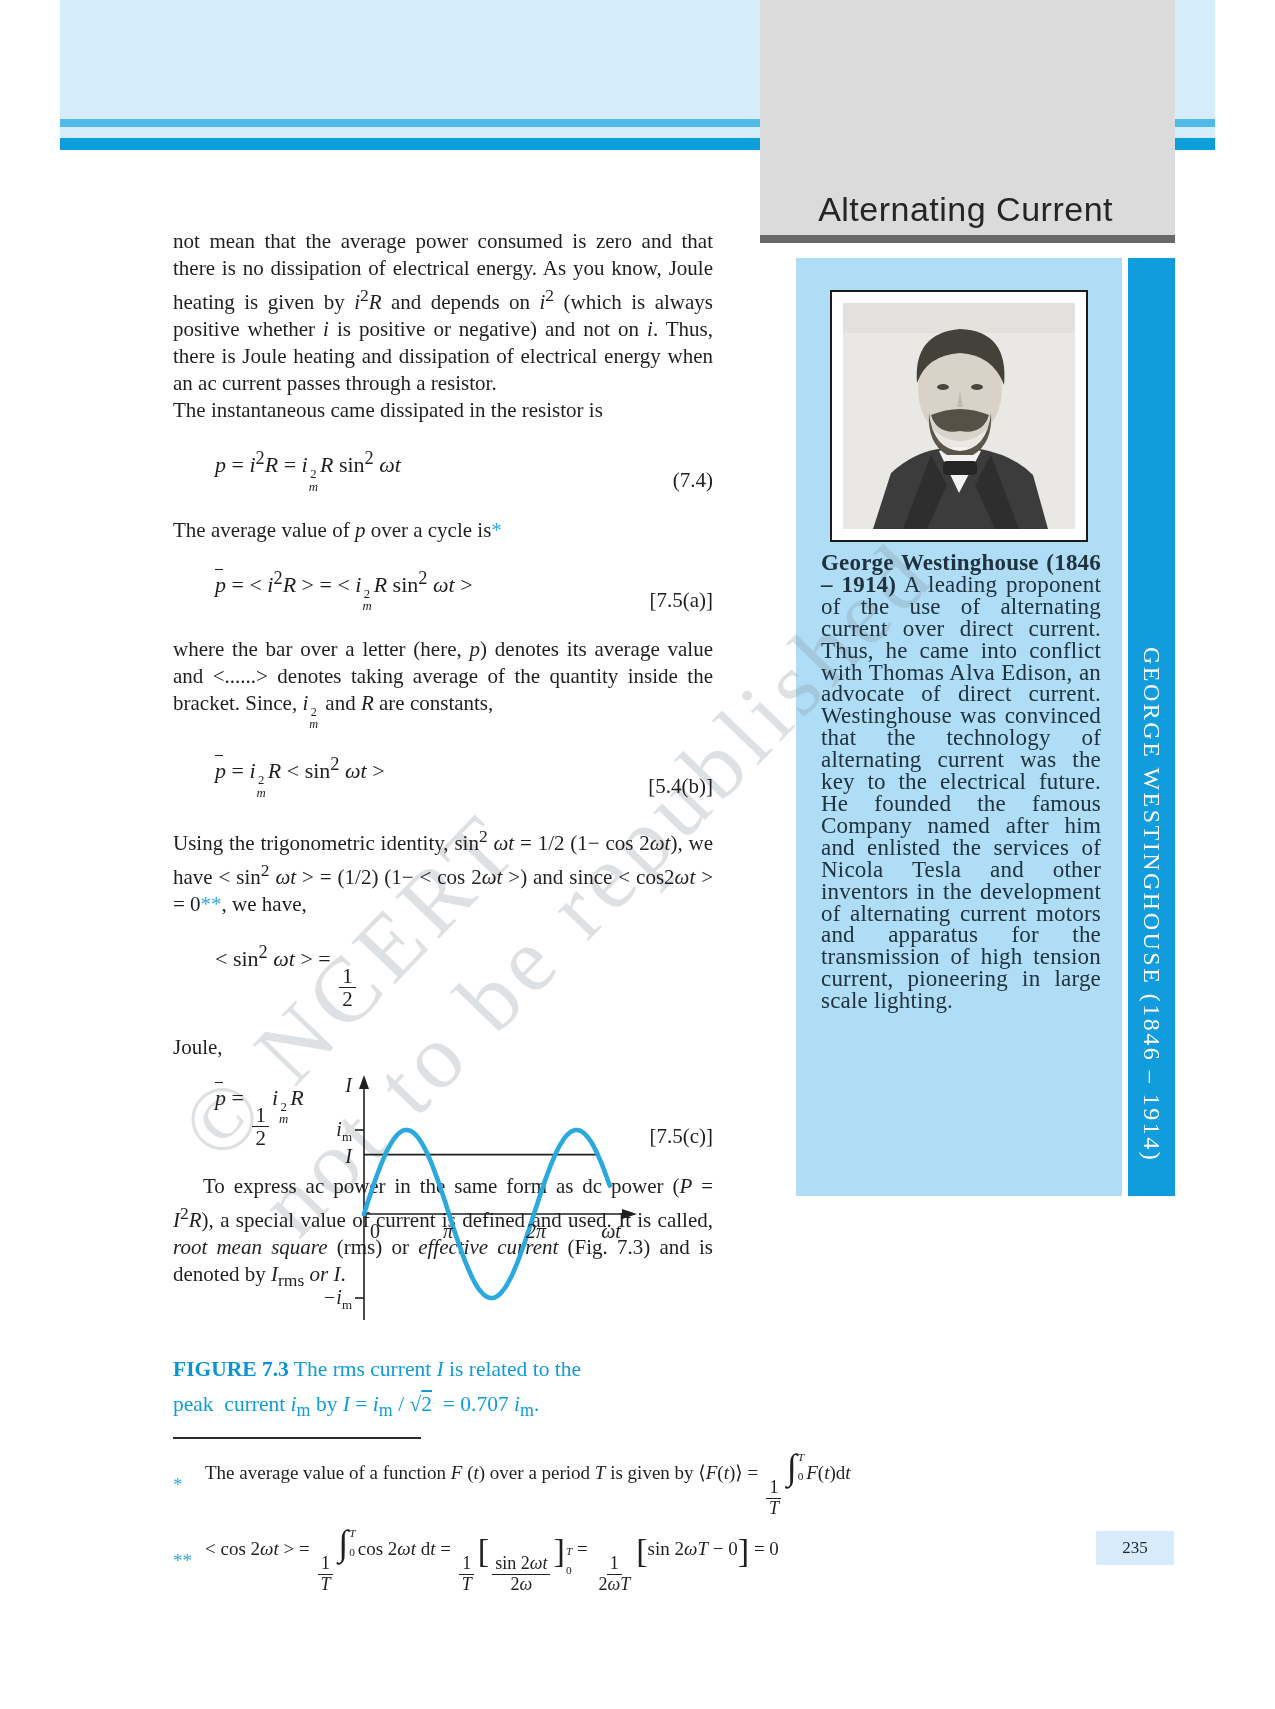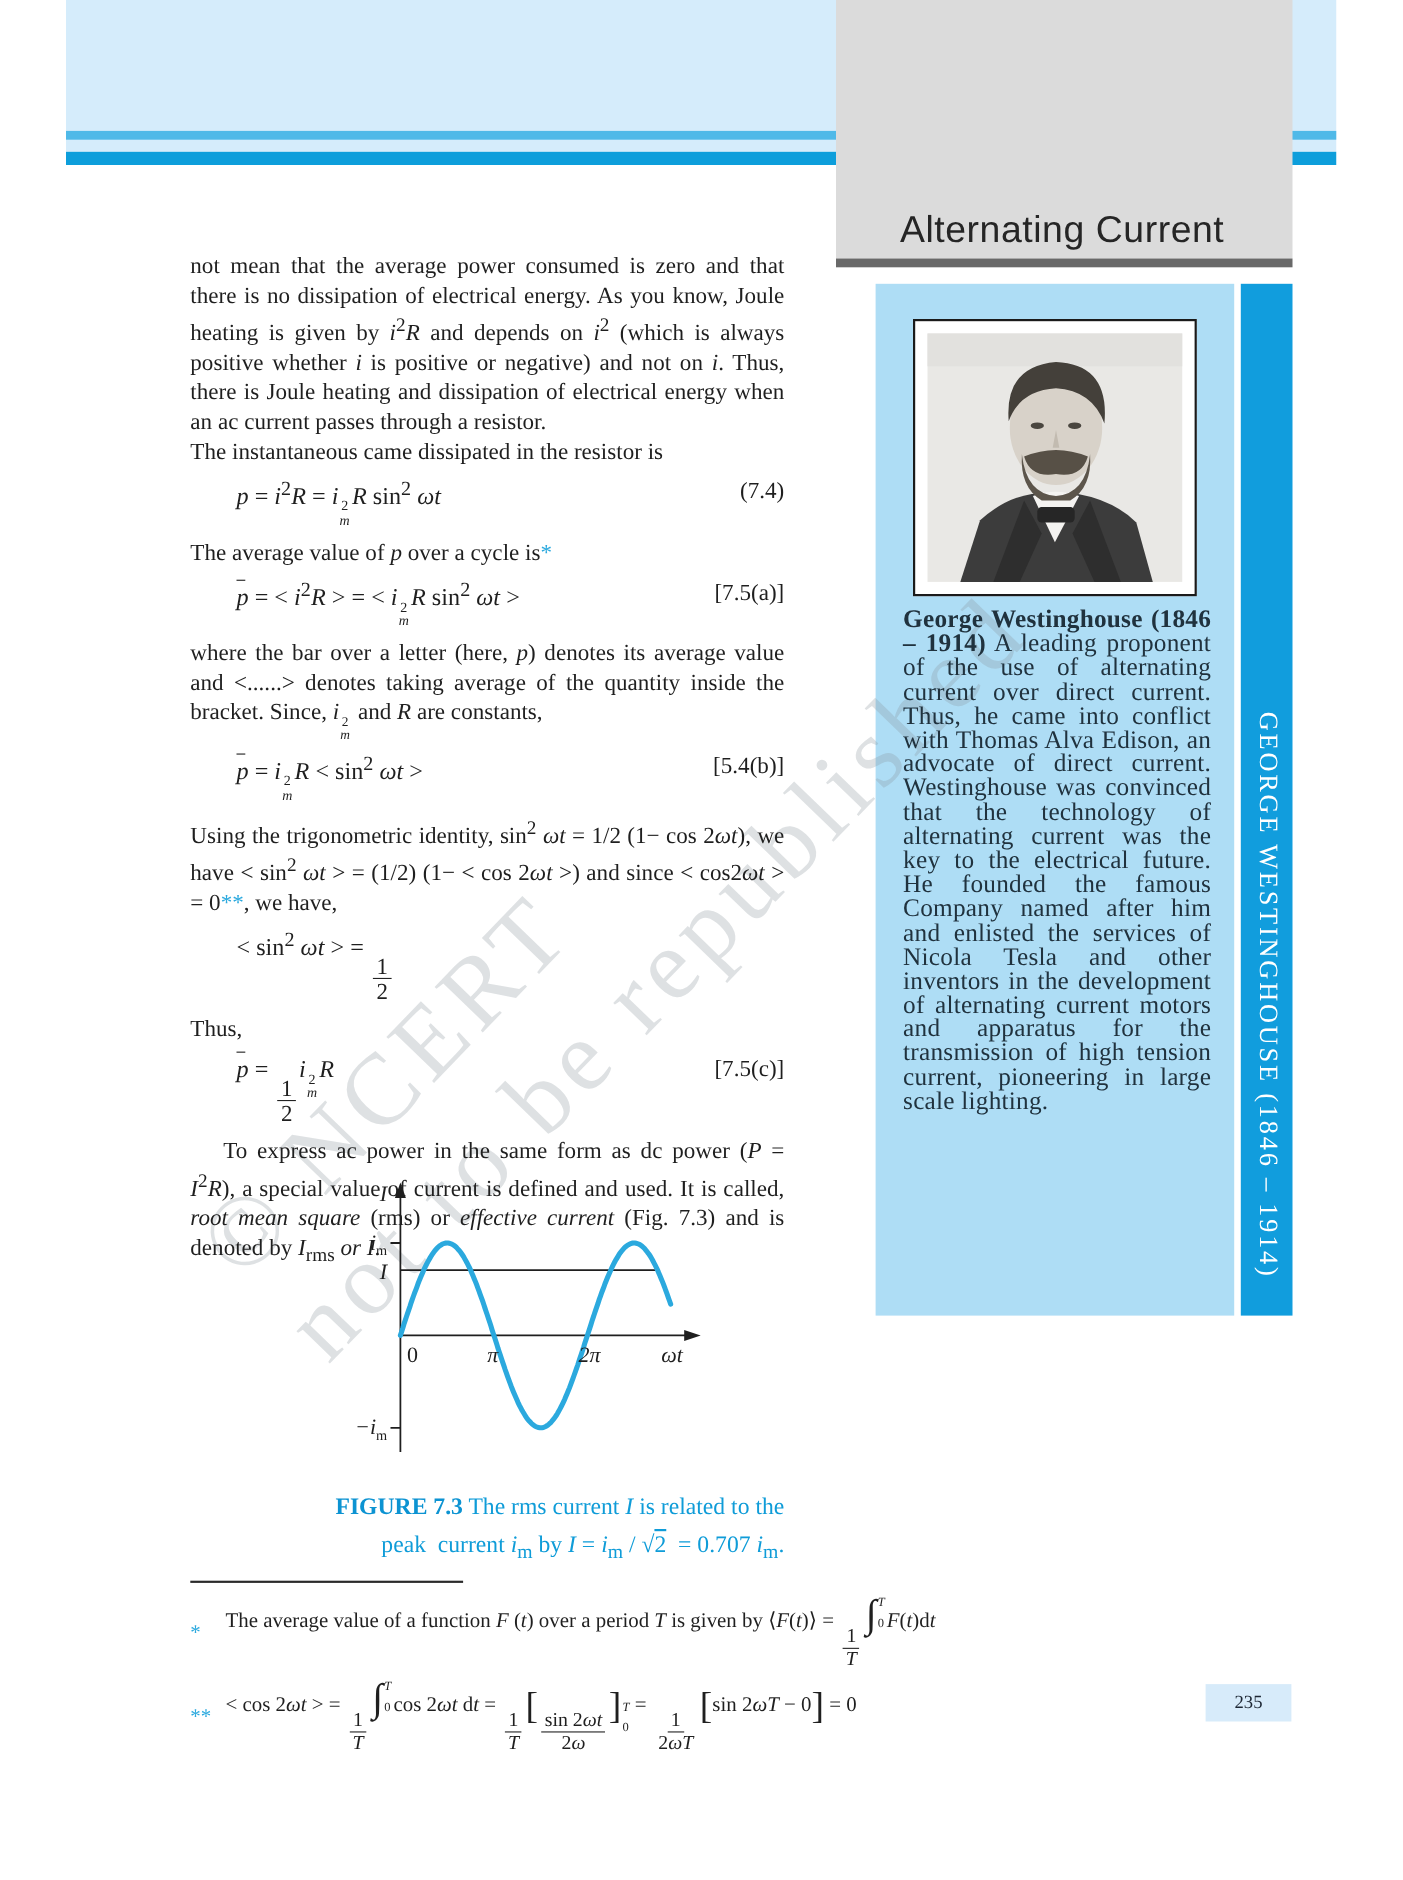--- a/index.html
+++ b/index.html
@@ -23,21 +23,21 @@
   .watermark{position:absolute;left:255px;top:1040px;z-index:1;transform:rotate(-46deg);
              transform-origin:0 100%;font-family:"Liberation Serif",serif;font-size:92px;
              line-height:1.18;letter-spacing:7px;color:rgba(135,147,156,.28);
              white-space:nowrap;pointer-events:none;}
 
   
   .main-col{position:absolute;left:113px;top:228px;width:540px;z-index:2;
             font-size:21px;line-height:27px;}
   .main-col p{margin:0;text-align:justify;}
   .indent{text-indent:30px;}
-  .eqrow{display:flex;align-items:flex-start;padding-left:42px;margin:9px 0;font-size:22px;line-height:1.25;}
+  .eqrow{display:flex;align-items:flex-end;padding-left:42px;margin:23px 0;font-size:22px;line-height:1.25;}
   .eqrow .lab{margin-left:auto;font-size:21px;font-style:normal;}
   .ast{color:#2ba9de;}
   i{font-style:italic;}
 
   .frac{display:inline-flex;flex-direction:column;align-items:center;vertical-align:-0.8em;
         line-height:1.08;font-size:.95em;margin:0 3px;}
   .frac>span:first-child{border-bottom:1.5px solid #222;padding:0 3px;}
   .frac>span+span{padding:0 3px;}
   .stk{display:inline-flex;flex-direction:column;align-items:center;font-size:.58em;
        line-height:1;vertical-align:-0.45em;margin:0 2px 0 1px;}
@@ -48,21 +48,21 @@
   .ilims{display:inline-flex;flex-direction:column;justify-content:space-between;font-size:.6em;
          line-height:1;height:2.7em;margin-left:1px;}
   .bigbr{font-size:1.8em;font-weight:300;line-height:.8;vertical-align:-0.2em;}
   .rad{text-decoration:overline;}
 
   
   .fig-svg{position:absolute;left:250px;top:1062px;z-index:2;}
   .axis{stroke:#1f1f1f;stroke-width:1.6;}
   .flab{font-family:"Liberation Serif",serif;font-size:20px;fill:#1f1f1f;}
   .fit{font-style:italic;}
-  .fig-caption{position:absolute;left:113px;top:1352px;width:540px;z-index:2;text-align:right;
+  .fig-caption{position:absolute;left:113px;top:1352px;width:540px;z-index:2;text-align:left;
                color:#0f9cd8;font-size:21.5px;line-height:35px;}
   .fig-caption b{color:#0c93d2;}
 
   
   .fnrule{position:absolute;left:113px;top:1437px;width:248px;border-top:2.2px solid #2a2a2a;z-index:2;}
   .fn{position:absolute;left:113px;z-index:2;display:flex;gap:12px;align-items:center;
       font-size:19px;line-height:1.25;white-space:nowrap;}
   .fn .mk{color:#2ba9de;min-width:20px;}
   #fn1{top:1452px;}
   #fn2{top:1528px;}
@@ -133,21 +133,21 @@
           </span><i>R</i> &lt; sin<sup>2</sup> <i>ωt</i> &gt;</span>
       <span class="lab">[5.4(b)]</span>
     </div>
     <p>Using the trigonometric identity, sin<sup>2</sup> <i>ωt</i> = 1/2 (1− cos 2<i>ωt</i>), we have &lt; sin<sup>2</sup> <i>ωt</i> &gt; = (1/2) (1− &lt; cos 2<i>ωt</i> &gt;) and since &lt; cos2<i>ωt</i> &gt; = 0<span class="ast">**</span>, we have,</p>
     <div class="eqrow">
       <span class="eq">&lt; sin<sup>2</sup> <i>ωt</i> &gt; = <span class="frac">
             <span>1</span>
             <span>2</span>
           </span></span>
     </div>
-    <p>Thus,</p>
+    <p>Joule,</p>
     <div class="eqrow">
       <span class="eq"><span class="ovl"><i>p</i></span> = <span class="frac">
             <span>1</span>
             <span>2</span>
           </span><i>i</i><span class="stk">
             <span>2</span>
             <span><i>m</i></span>
           </span><i>R</i></span>
       <span class="lab">[7.5(c)]</span>
     </div>

